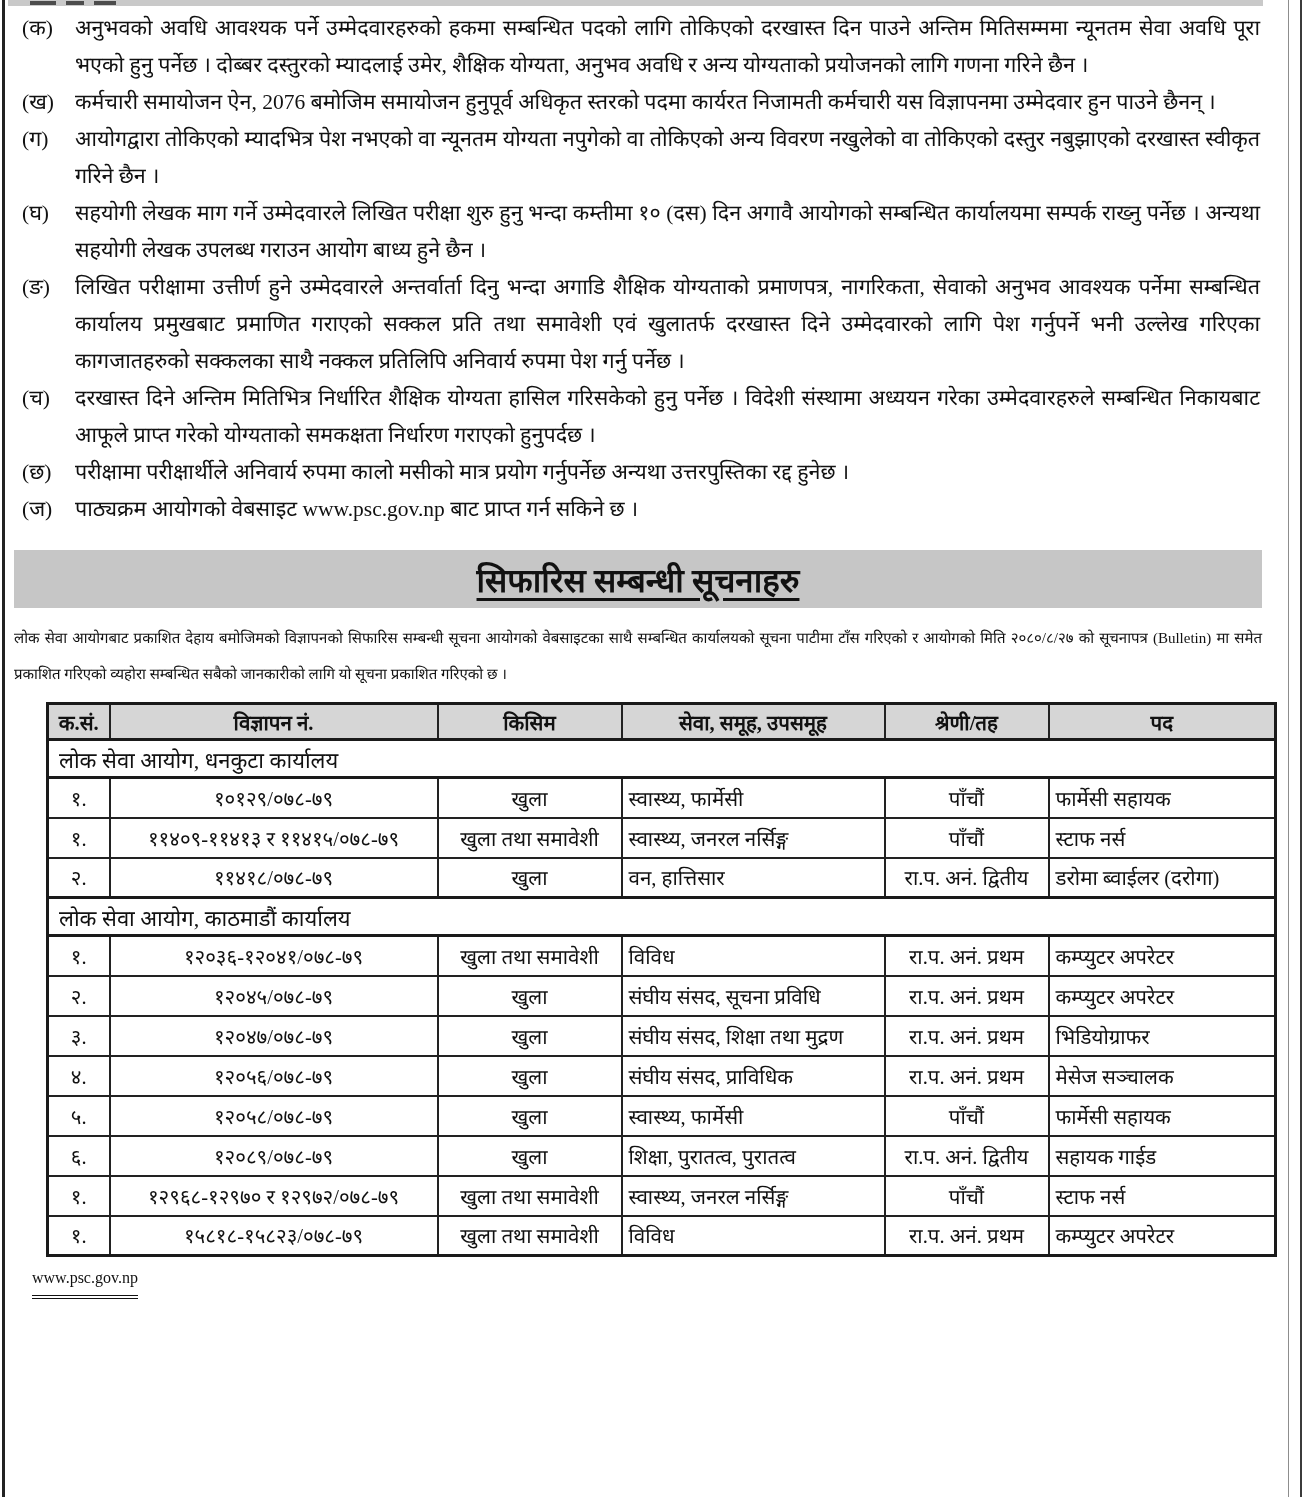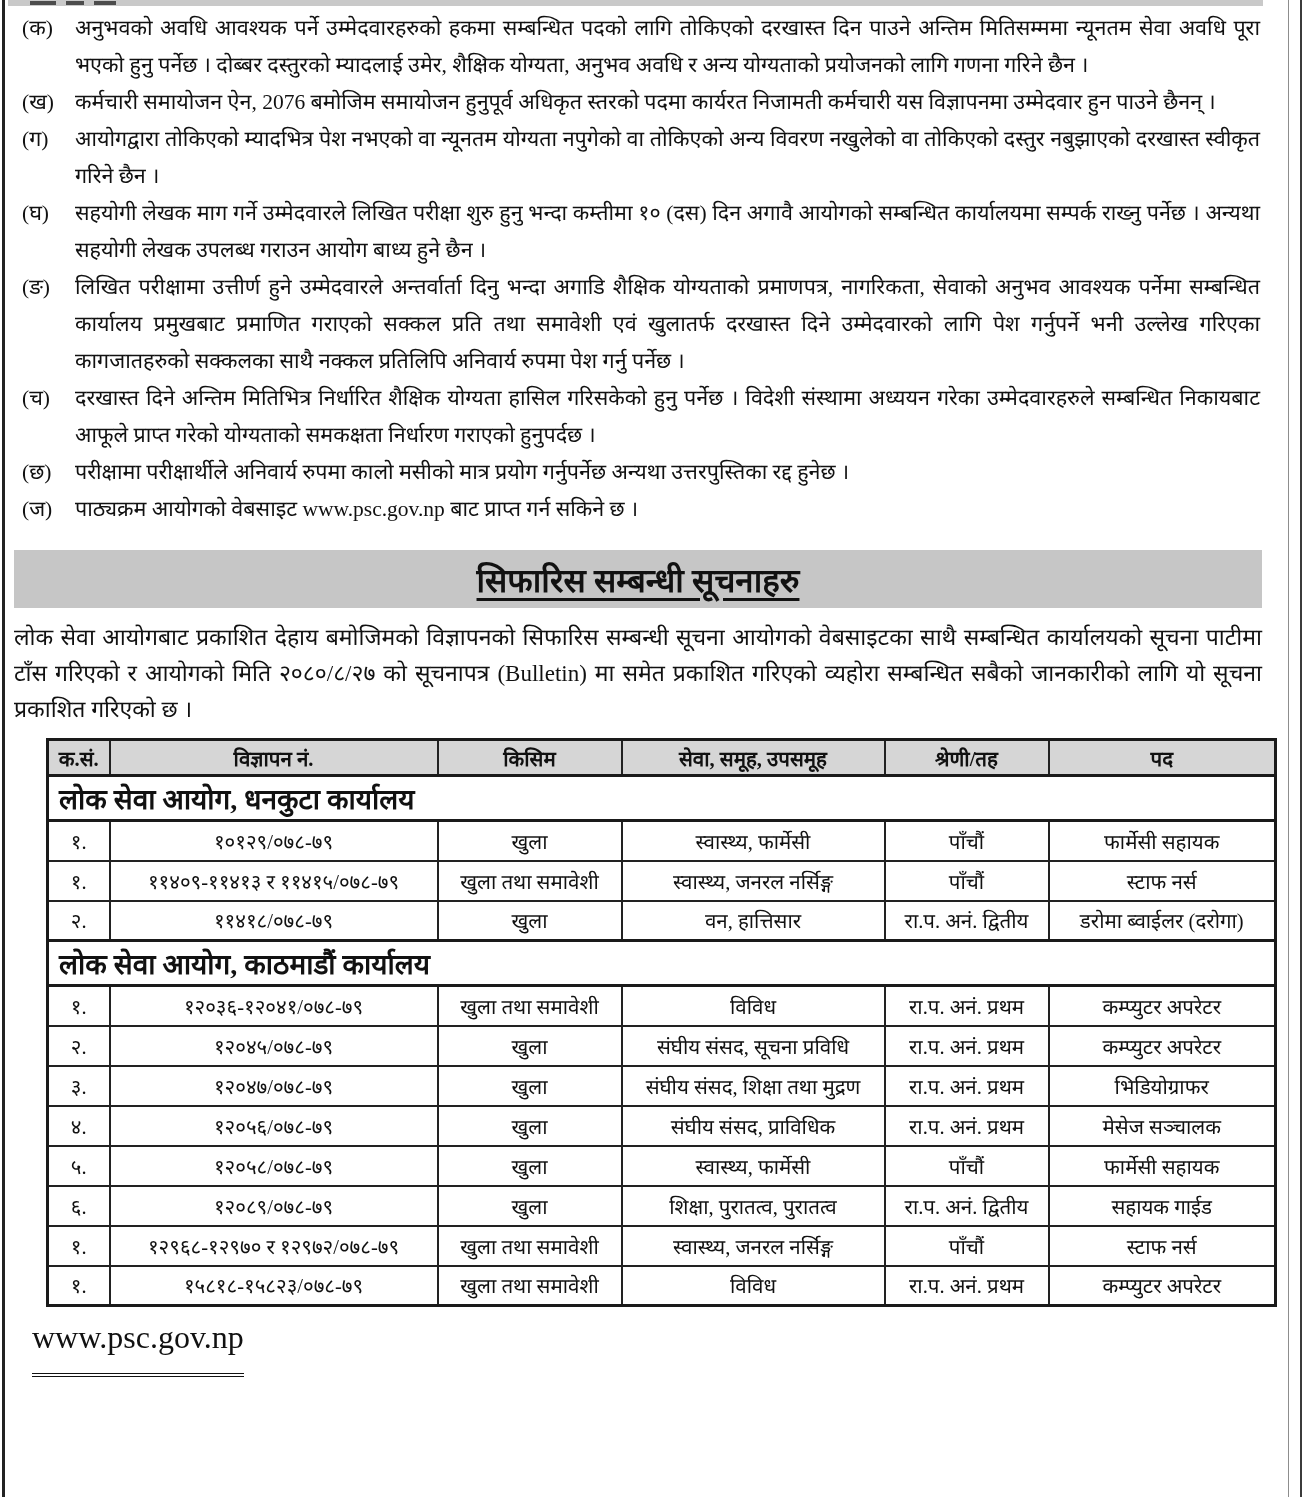--- a/index.html
+++ b/index.html
@@ -30,45 +30,45 @@
   .note-item{display:flex;font-size:21.5px;line-height:37px;}
   .note-label{flex:0 0 61px;padding-left:8px;box-sizing:border-box;}
   .note-text{flex:1;text-align:justify;padding-right:2px;}
 
   
   .title-bar{margin-top:22px;height:58px;background:var(--title-bar-bg);
     display:flex;align-items:center;justify-content:center;}
   .title-text{font-size:33px;font-weight:bold;text-decoration:underline;text-underline-offset:6px;}
 
   
-  .intro{margin-top:12px;font-size:23px;line-height:36px;text-align:justify;}
+  .intro{margin-top:12px;font-size:15px;line-height:36px;text-align:justify;}
 
   
   table.rec{border-collapse:collapse;table-layout:fixed;width:1228px;margin:10px 0 0 32px;
     border:3px solid var(--border-color);}
   table.rec col.c-sn{width:62px;}
   table.rec col.c-advt{width:328px;}
   table.rec col.c-type{width:184px;}
   table.rec col.c-service{width:263px;}
   table.rec col.c-level{width:164px;}
   table.rec col.c-post{width:227px;}
   table.rec th,table.rec td{border:2px solid #222;padding:2px 6px;box-sizing:border-box;
     font-size:20.5px;overflow:hidden;white-space:nowrap;}
   table.rec thead th{background:var(--table-header-bg);font-weight:bold;height:36px;
     text-align:center;border-bottom:3px solid var(--border-color);}
-  tr.section-row td{font-weight:bold;font-size:28px;height:38px;padding-left:10px;
+  tr.section-row td{font-weight:normal;font-size:22px;height:38px;padding-left:10px;
     border-top:3px solid var(--border-color);border-bottom:3px solid var(--border-color);text-align:left;}
   tr.data-row td{height:40px;}
   td.cell-sn,td.cell-advt,td.cell-type,td.cell-level{text-align:center;}
-  td.cell-service,td.cell-post{text-align:center;}
+  td.cell-service,td.cell-post{text-align:left;}
 
   
   .footer{margin:12px 0 0 18px;}
-  .footer-link{display:inline-block;font-size:32px;color:#111;
-    border-bottom:4px double #111;padding-bottom:17px;cursor:pointer;}
+  .footer-link{display:inline-block;font-size:16px;color:#111;
+    border-bottom:4px double #111;padding-bottom:8px;cursor:pointer;}
 </style>
 </head>
 <body>
 
 <div class="edge-left"></div>
 <div class="edge-right-inner"></div>
 <div class="edge-right-outer"></div>
 <div class="top-remnant">
   <i style="left:22px;width:26px;"></i>
     <i style="left:58px;width:18px;"></i>

